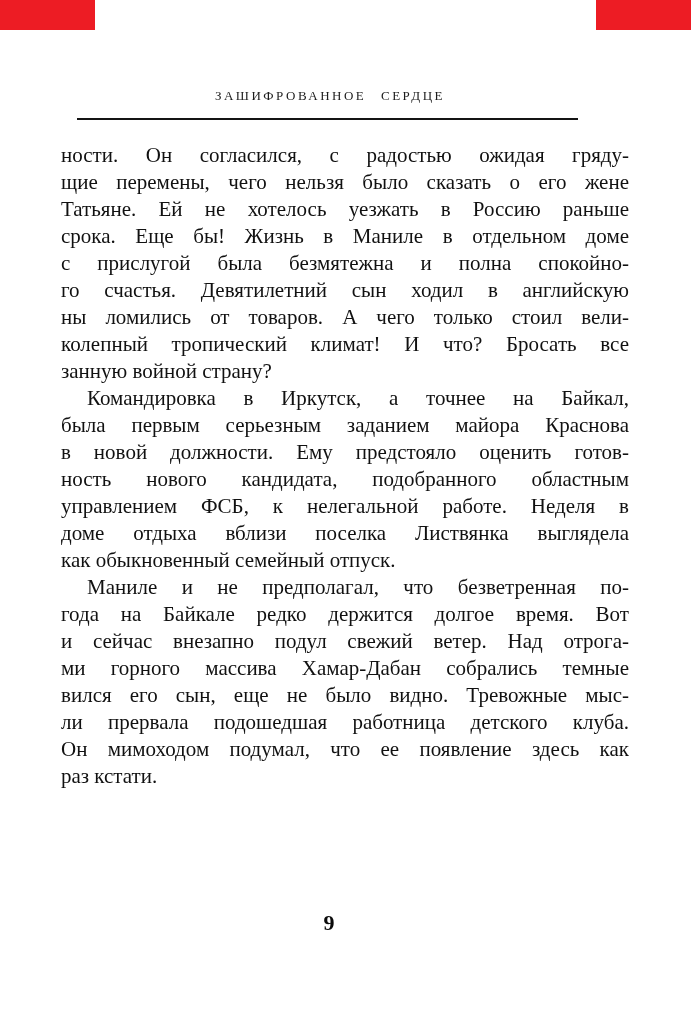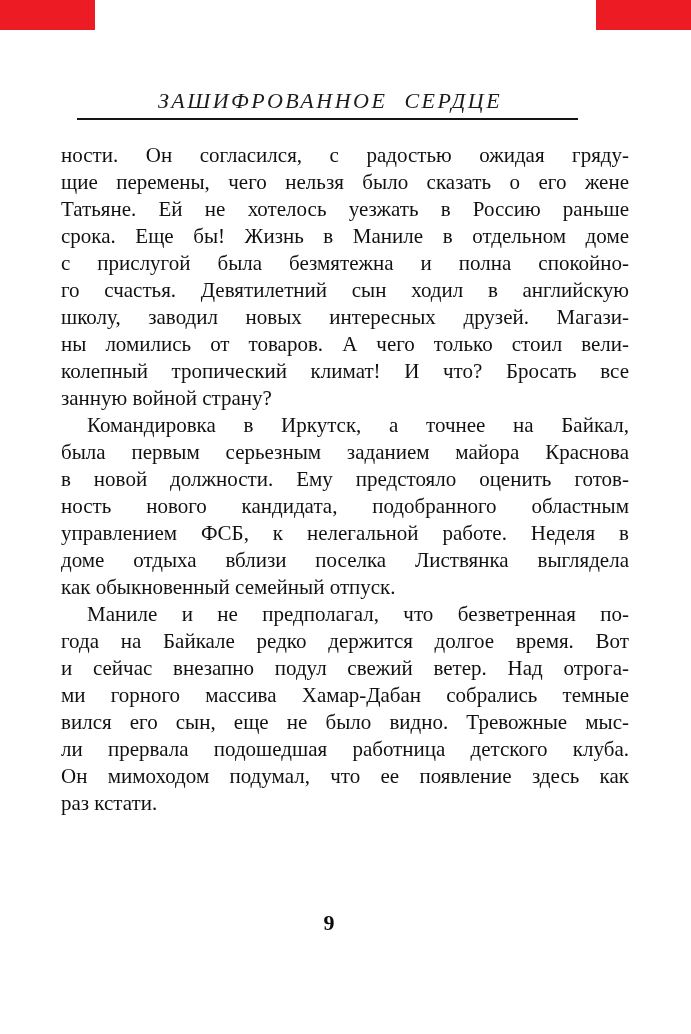--- a/index.html
+++ b/index.html
@@ -12,22 +12,21 @@
     overflow: hidden;
   }
   .corner-marker {
     position: absolute; top: 0; height: 30px; width: 95px;
   }
   .corner-marker.left { left: 0; }
   .corner-marker.right { left: 596px; }
   .running-header {
     position: absolute; top: 88px; left: 0; width: 660px;
     text-align: center;
-    font-style: italic;
-    font-size: 22px;
+    font-size: 13px;
     letter-spacing: 2.5px;
     word-spacing: 9px;
     color: #1c1c1c;
     white-space: nowrap;
   }
   .header-rule {
     position: absolute; top: 118px; left: 77px; width: 501px; height: 2px;
     background: #141414;
   }
   .body-text {
@@ -64,21 +63,20 @@
 <div class="running-header">ЗАШИФРОВАННОЕ СЕРДЦЕ</div>
 <div class="header-rule"></div>
 
 <div class="body-text" id="body-text">
     <div class="line">ности. Он согласился, с радостью ожидая гряду-</div>
     <div class="line">щие перемены, чего нельзя было сказать о его жене</div>
     <div class="line">Татьяне. Ей не хотелось уезжать в Россию раньше</div>
     <div class="line">срока. Еще бы! Жизнь в Маниле в отдельном доме</div>
     <div class="line">с прислугой была безмятежна и полна спокойно-</div>
     <div class="line">го счастья. Девятилетний сын ходил в английскую</div>
-    <div class="line">школу, заводил новых интересных друзей. Магази-</div>
     <div class="line">ны ломились от товаров. А чего только стоил вели-</div>
     <div class="line">колепный тропический климат! И что? Бросать все</div>
     <div class="line para-end">занную войной страну?</div>
     <div class="line indent">Командировка в Иркутск, а точнее на Байкал,</div>
     <div class="line">была первым серьезным заданием майора Краснова</div>
     <div class="line">в новой должности. Ему предстояло оценить готов-</div>
     <div class="line">ность нового кандидата, подобранного областным</div>
     <div class="line">управлением ФСБ, к нелегальной работе. Неделя в</div>
     <div class="line">доме отдыха вблизи поселка Листвянка выглядела</div>
     <div class="line para-end">как обыкновенный семейный отпуск.</div>

